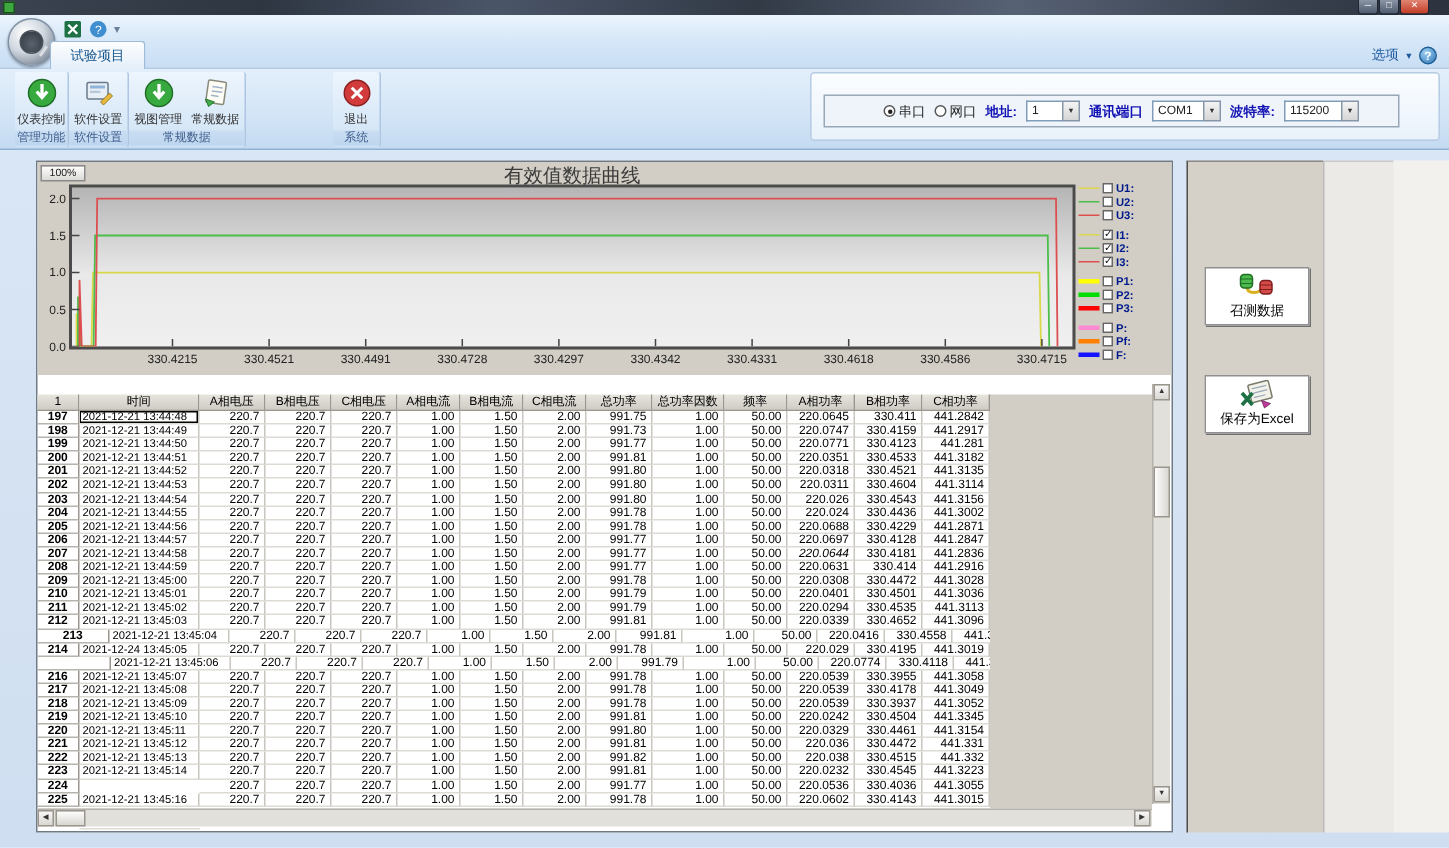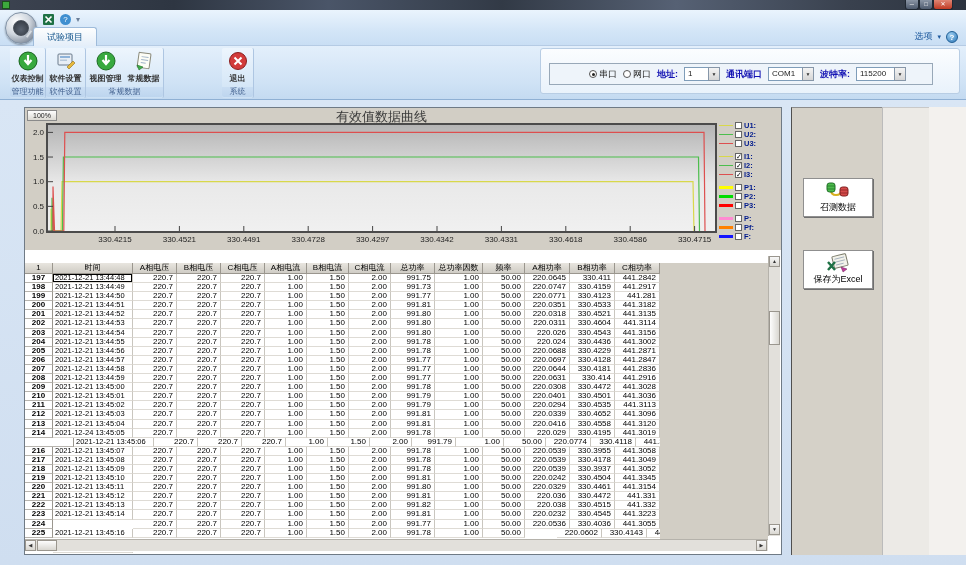--- a/index.html
+++ b/index.html
@@ -36,21 +36,21 @@
   .opt-caret { font-size:7px; color:#1e5a9e; }
   .help-badge { width:12px; height:12px; border-radius:50%; background:radial-gradient(circle at 35% 30%,#9fd0f2,#2f78b8);
     color:#fff; font-size:8px; font-weight:bold; text-align:center; line-height:12px; border:1px solid #1f5f96; }
 
   
   .ribbon { position:absolute; left:0; top:46px; width:966px; height:54px;
     background:linear-gradient(#e3effb,#cfe2f5 70%,#c4daf1); border-bottom:1px solid #8fb0d4; }
   .rgroup { position:absolute; top:2px; height:50px; border-right:1px solid #aec6e2;
     background:linear-gradient(#edf5fd,#d9e9f8 65%,#cde1f4); border-radius:2px; }
   .rbtns { display:flex; justify-content:center; gap:2px; height:39px; padding-top:1px; }
-  .rbtn { display:flex; flex-direction:column; align-items:center; justify-content:flex-start; padding:1px 2px; border-radius:2px;font-weight:bold; }
+  .rbtn { display:flex; flex-direction:column; align-items:center; justify-content:center; padding:1px 2px; border-radius:2px; }
   .ricon { width:20px; height:20px; margin-top:1px; }
   .rlabel { font-size:8px; color:#333; margin-top:2px; white-space:nowrap; }
   .rgrouplabel { height:10px; font-size:8px; color:#3f5e8c; text-align:center; line-height:10px;
     background:linear-gradient(#cadef3,#bdd5ee); border-radius:0 0 2px 2px; }
 
   .comm-panel { position:absolute; left:540px; top:2px; width:420px; height:46px;
     background:linear-gradient(#fbfdff,#e9f2fb); border:1px solid #b8cde4; border-radius:3px; }
   .comm-inner { position:absolute; left:8px; top:14px; width:384px; height:22px; border:1px solid #98a8b8;
     display:flex; align-items:center; justify-content:flex-end; gap:6px; padding-right:26px; background:#eef4fa; }
   .radio { display:flex; align-items:center; gap:2px; font-size:9px; color:#222; }
@@ -555,21 +555,21 @@
             <div class="td time" style="width: 80px;">2021-12-21 13:44:58</div>
             <div class="td num" style="width: 44px;">220.7</div>
             <div class="td num" style="width: 44px;">220.7</div>
             <div class="td num" style="width: 44px;">220.7</div>
             <div class="td num" style="width: 42px;">1.00</div>
             <div class="td num" style="width: 42px;">1.50</div>
             <div class="td num" style="width: 42px;">2.00</div>
             <div class="td num" style="width: 44px;">991.77</div>
             <div class="td num" style="width: 48px;">1.00</div>
             <div class="td num" style="width: 42px;">50.00</div>
-            <div class="td num" style="width: 45px;">220.0644</div>
+            <div class="td num" style="width: 45px; font-style: italic;">220.0644</div>
             <div class="td num" style="width: 45px;">330.4181</div>
             <div class="td num" style="width: 45px;">441.2836</div>
           </div>
           <div class="trow">
             <div class="td rn" style="width: 28px;">208</div>
             <div class="td time" style="width: 80px;">2021-12-21 13:44:59</div>
             <div class="td num" style="width: 44px;">220.7</div>
             <div class="td num" style="width: 44px;">220.7</div>
             <div class="td num" style="width: 44px;">220.7</div>
             <div class="td num" style="width: 42px;">1.00</div>
@@ -640,21 +640,21 @@
             <div class="td num" style="width: 42px;">1.50</div>
             <div class="td num" style="width: 42px;">2.00</div>
             <div class="td num" style="width: 44px;">991.81</div>
             <div class="td num" style="width: 48px;">1.00</div>
             <div class="td num" style="width: 42px;">50.00</div>
             <div class="td num" style="width: 45px;">220.0339</div>
             <div class="td num" style="width: 45px;">330.4652</div>
             <div class="td num" style="width: 45px;">441.3096</div>
           </div>
           <div class="trow">
-            <div class="td rn" style="width: 28px;">213</div>
+            <div class="td rn" style="width: 48px;">213</div>
             <div class="td time" style="width: 80px;">2021-12-21 13:45:04</div>
             <div class="td num" style="width: 44px;">220.7</div>
             <div class="td num" style="width: 44px;">220.7</div>
             <div class="td num" style="width: 44px;">220.7</div>
             <div class="td num" style="width: 42px;">1.00</div>
             <div class="td num" style="width: 42px;">1.50</div>
             <div class="td num" style="width: 42px;">2.00</div>
             <div class="td num" style="width: 44px;">991.81</div>
             <div class="td num" style="width: 48px;">1.00</div>
             <div class="td num" style="width: 42px;">50.00</div>
@@ -843,21 +843,21 @@
             <div class="td time" style="width: 80px;">2021-12-21 13:45:16</div>
             <div class="td num" style="width: 44px;">220.7</div>
             <div class="td num" style="width: 44px;">220.7</div>
             <div class="td num" style="width: 44px;">220.7</div>
             <div class="td num" style="width: 42px;">1.00</div>
             <div class="td num" style="width: 42px;">1.50</div>
             <div class="td num" style="width: 42px;">2.00</div>
             <div class="td num" style="width: 44px;">991.78</div>
             <div class="td num" style="width: 48px;">1.00</div>
             <div class="td num" style="width: 42px;">50.00</div>
-            <div class="td num" style="width: 45px; margin-left: 32px;">220.0602</div>
+            <div class="td num" style="width: 45px;">220.0602</div>
             <div class="td num" style="width: 45px;">330.4143</div>
             <div class="td num" style="width: 45px;">441.3015</div>
           </div>
         </div>
       <div class="tfiller"></div>
 
       <div class="vscroll">
         <div class="sbtn" style="top:0">▲</div>
         <div class="vthumb"></div>
         <div class="sbtn" style="top:268px">▼</div>

